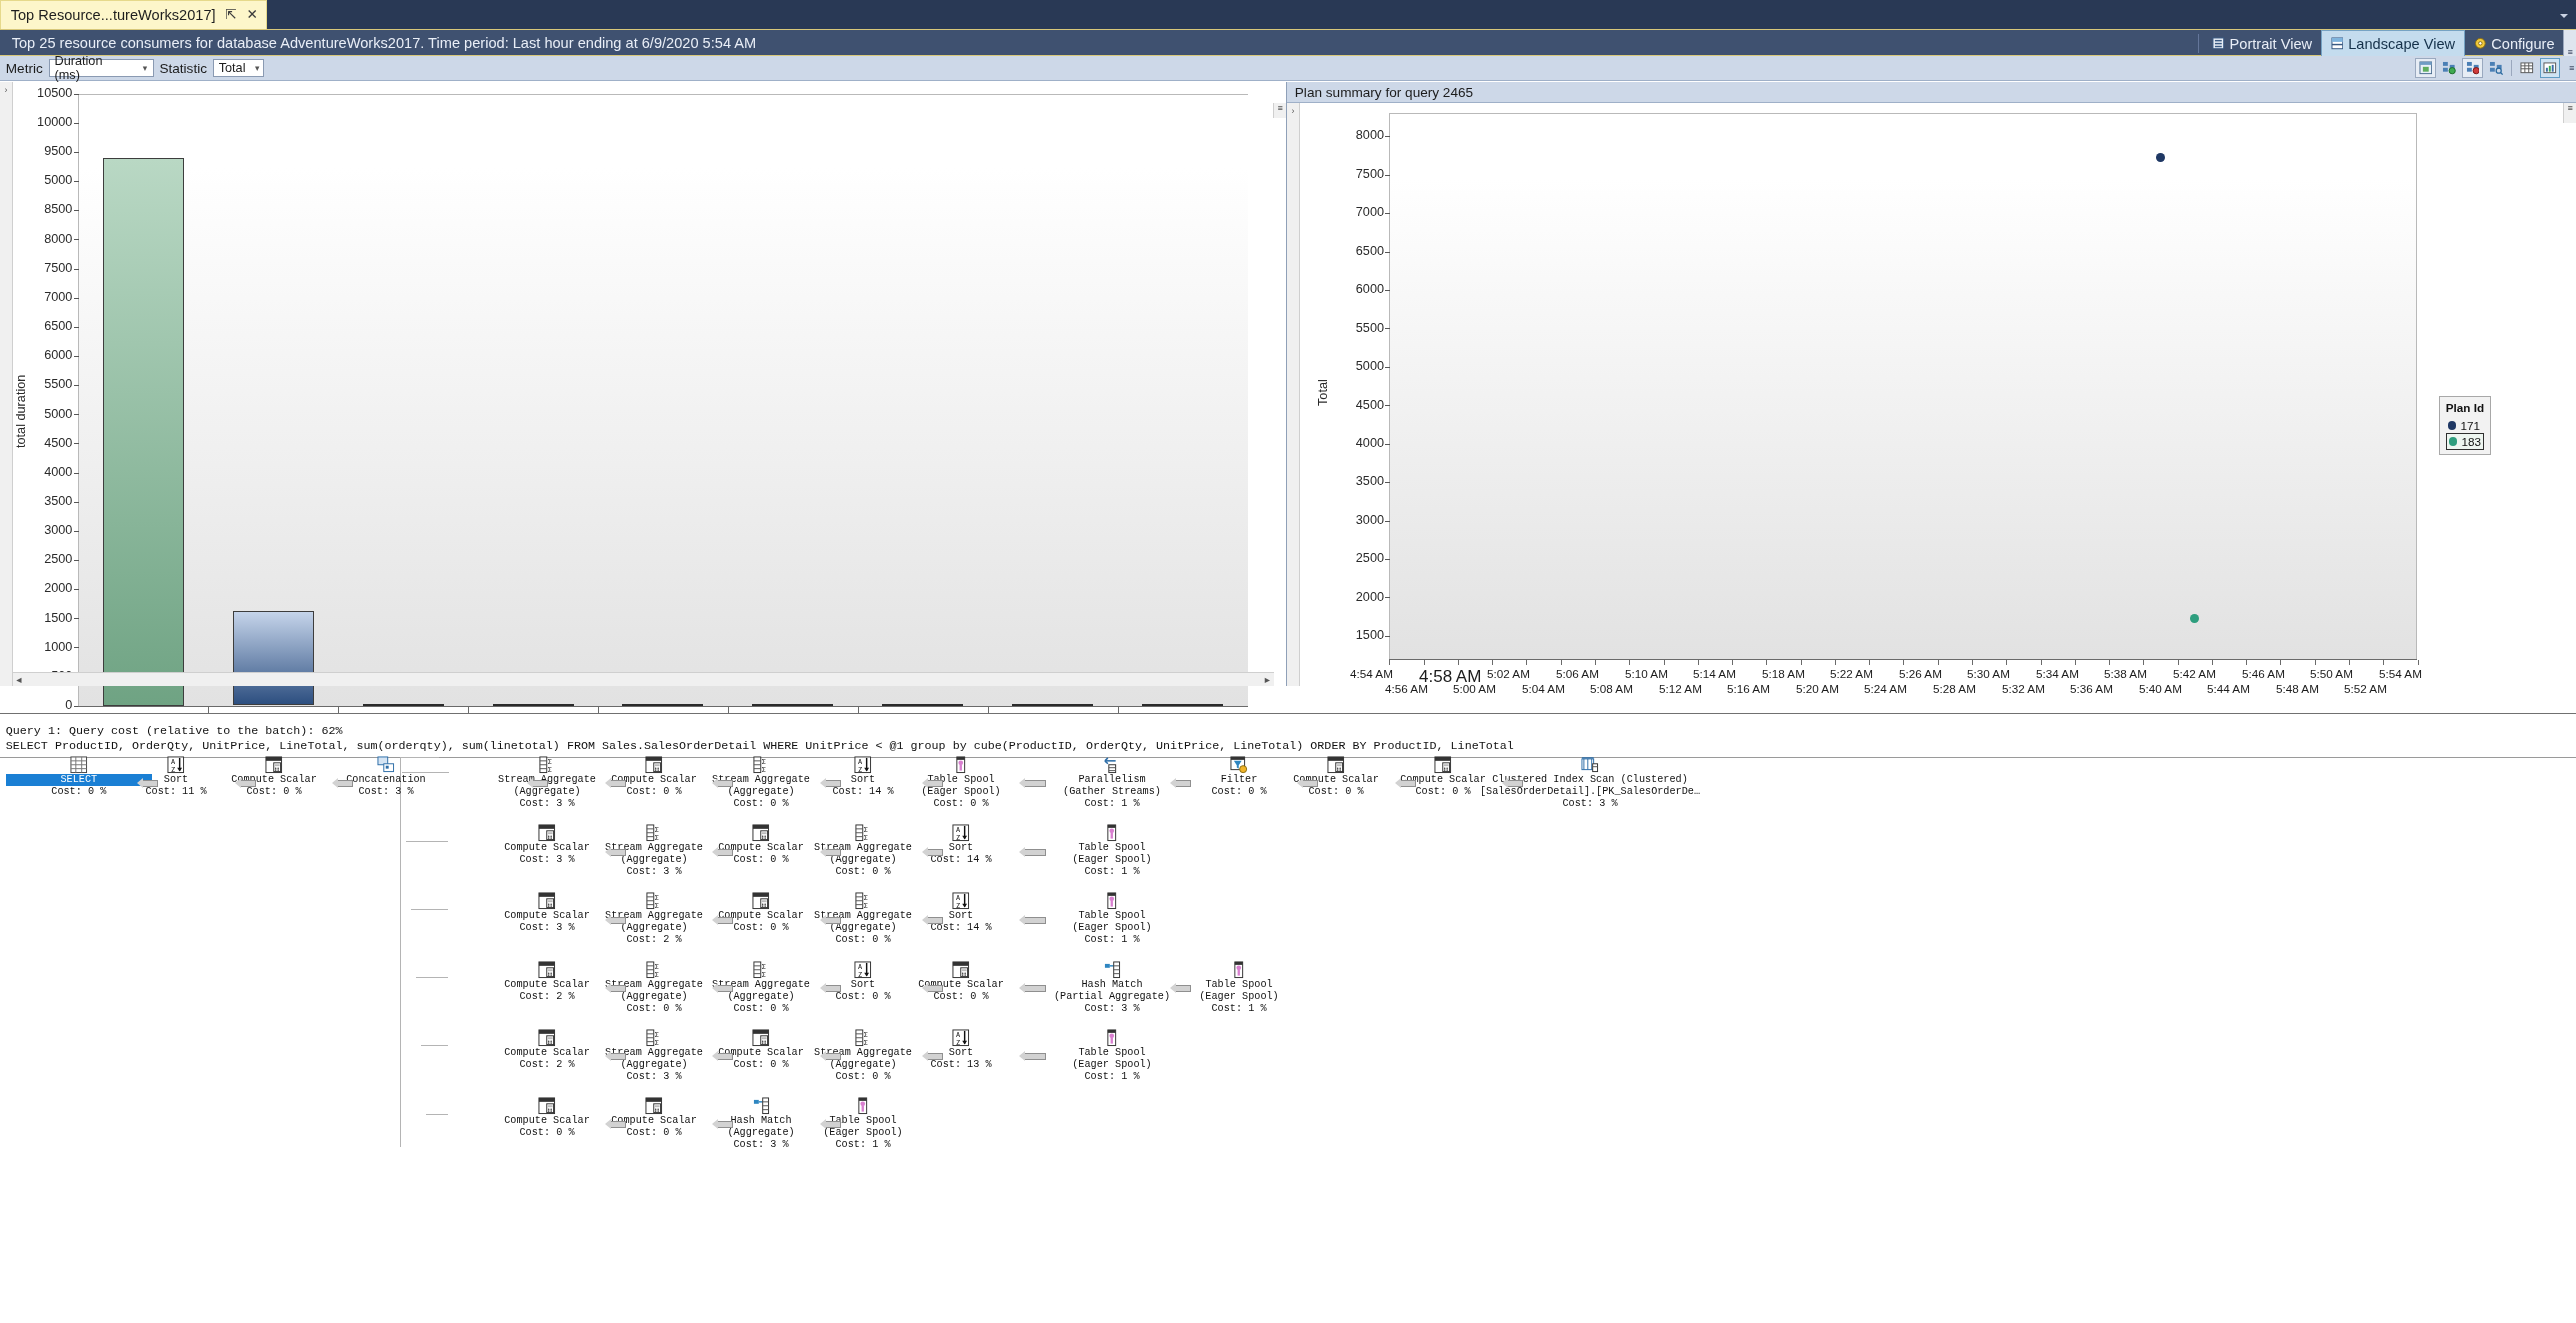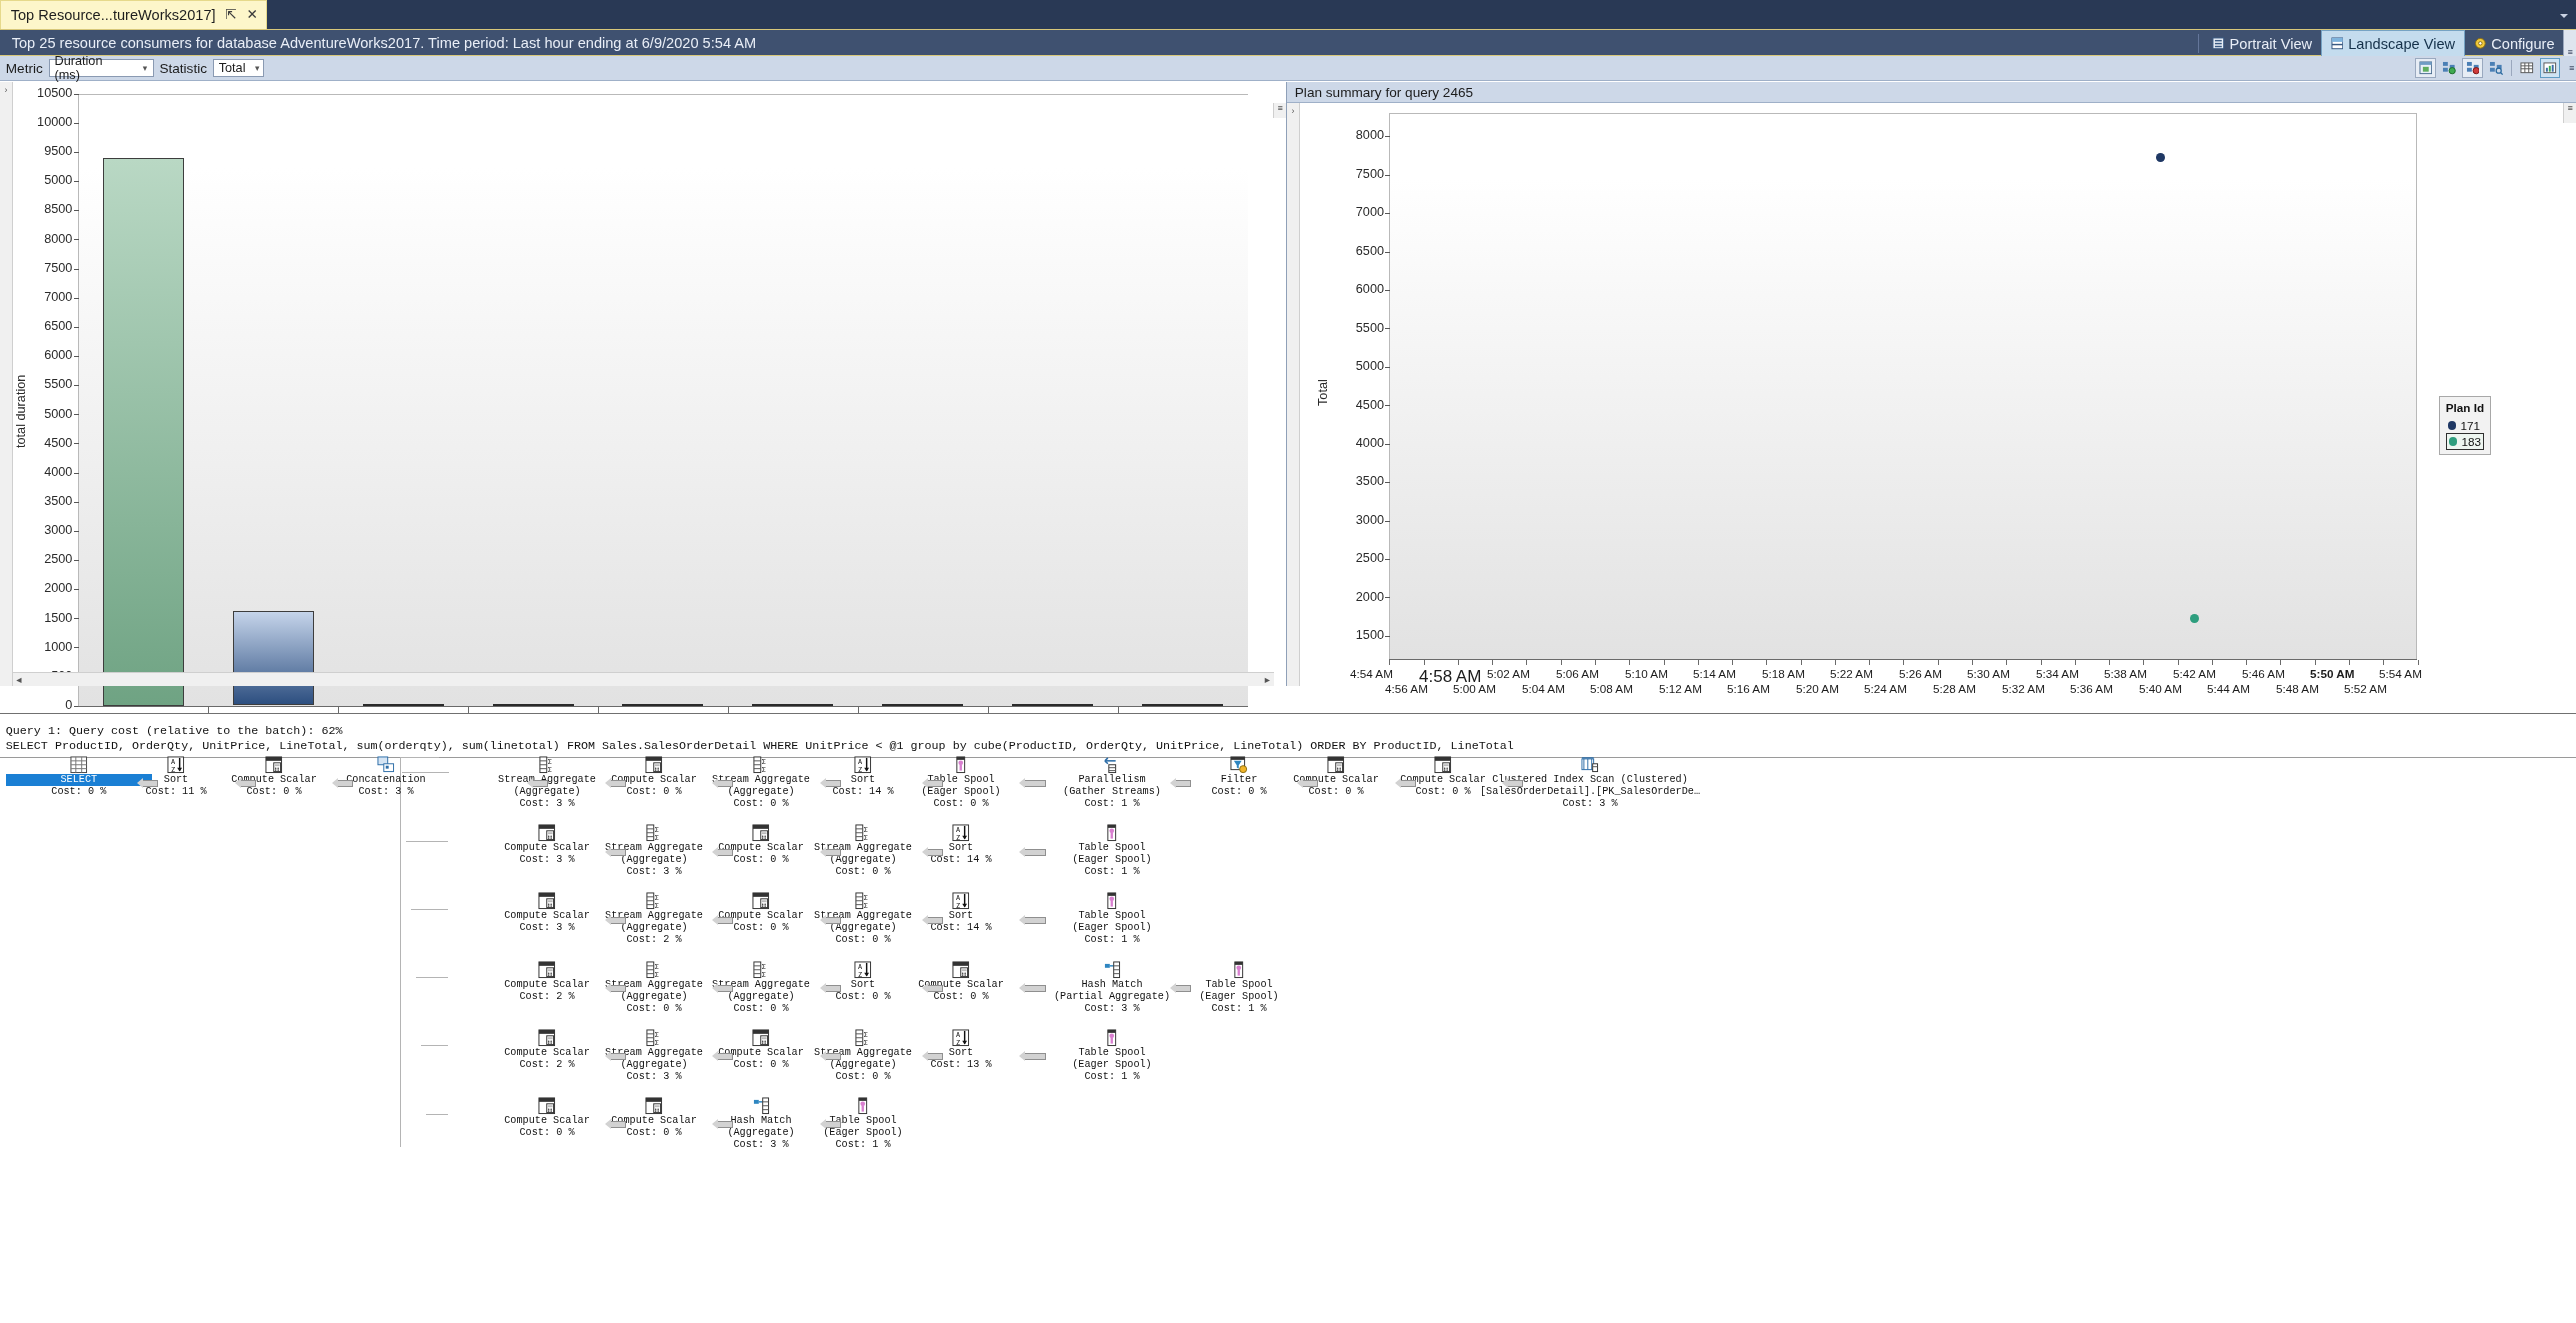--- a/index.html
+++ b/index.html
@@ -412,21 +412,21 @@
         <div class="xtick" style="left:852px; top:600px; width:78px; font-size:11.7px;">5:40 AM</div>
         <div class="axisline" style="left:891px; top:578px; width:1px; height:4.9px;"></div>
         <div class="xtick" style="left:886px; top:585px; width:78px; font-size:11.7px;">5:42 AM</div>
         <div class="axisline" style="left:925px; top:578px; width:1px; height:4.9px;"></div>
         <div class="xtick" style="left:920px; top:600px; width:78px; font-size:11.7px;">5:44 AM</div>
         <div class="axisline" style="left:959px; top:578px; width:1px; height:4.9px;"></div>
         <div class="xtick" style="left:955px; top:585px; width:78px; font-size:11.7px;">5:46 AM</div>
         <div class="axisline" style="left:993px; top:578px; width:1px; height:4.9px;"></div>
         <div class="xtick" style="left:989px; top:600px; width:78px; font-size:11.7px;">5:48 AM</div>
         <div class="axisline" style="left:1028px; top:578px; width:1px; height:4.9px;"></div>
-        <div class="xtick" style="left:1023px; top:585px; width:78px; font-size:11.7px;font-weight:bold;">5:50 AM</div>
+        <div class="xtick" style="left:1023px; top:585px; width:78px; font-size:11.7px;">5:50 AM</div>
         <div class="axisline" style="left:1062px; top:578px; width:1px; height:4.9px;"></div>
         <div class="xtick" style="left:1057px; top:600px; width:78px; font-size:11.7px;">5:52 AM</div>
         <div class="axisline" style="left:1096px; top:578px; width:1px; height:4.9px;"></div>
         <div class="xtick" style="left:1092px; top:585px; width:78px; font-size:11.7px;">5:54 AM</div>
         <div class="axisline" style="left:1131px; top:578px; width:1px; height:4.9px;"></div>
         <div class="axisline" style="left:102px; top:577px; width:1028px; height:1px;"></div>
         <div class="dot" title="171" style="left:869px; top:71px; background:#1f3864;"></div>
         <div class="dot" title="183" style="left:903px; top:532px; background:#2e9e7e;"></div>
         <div class="legendbox" style="left:1152px; top:314px;">
               <div class="lt">Plan Id</div>

